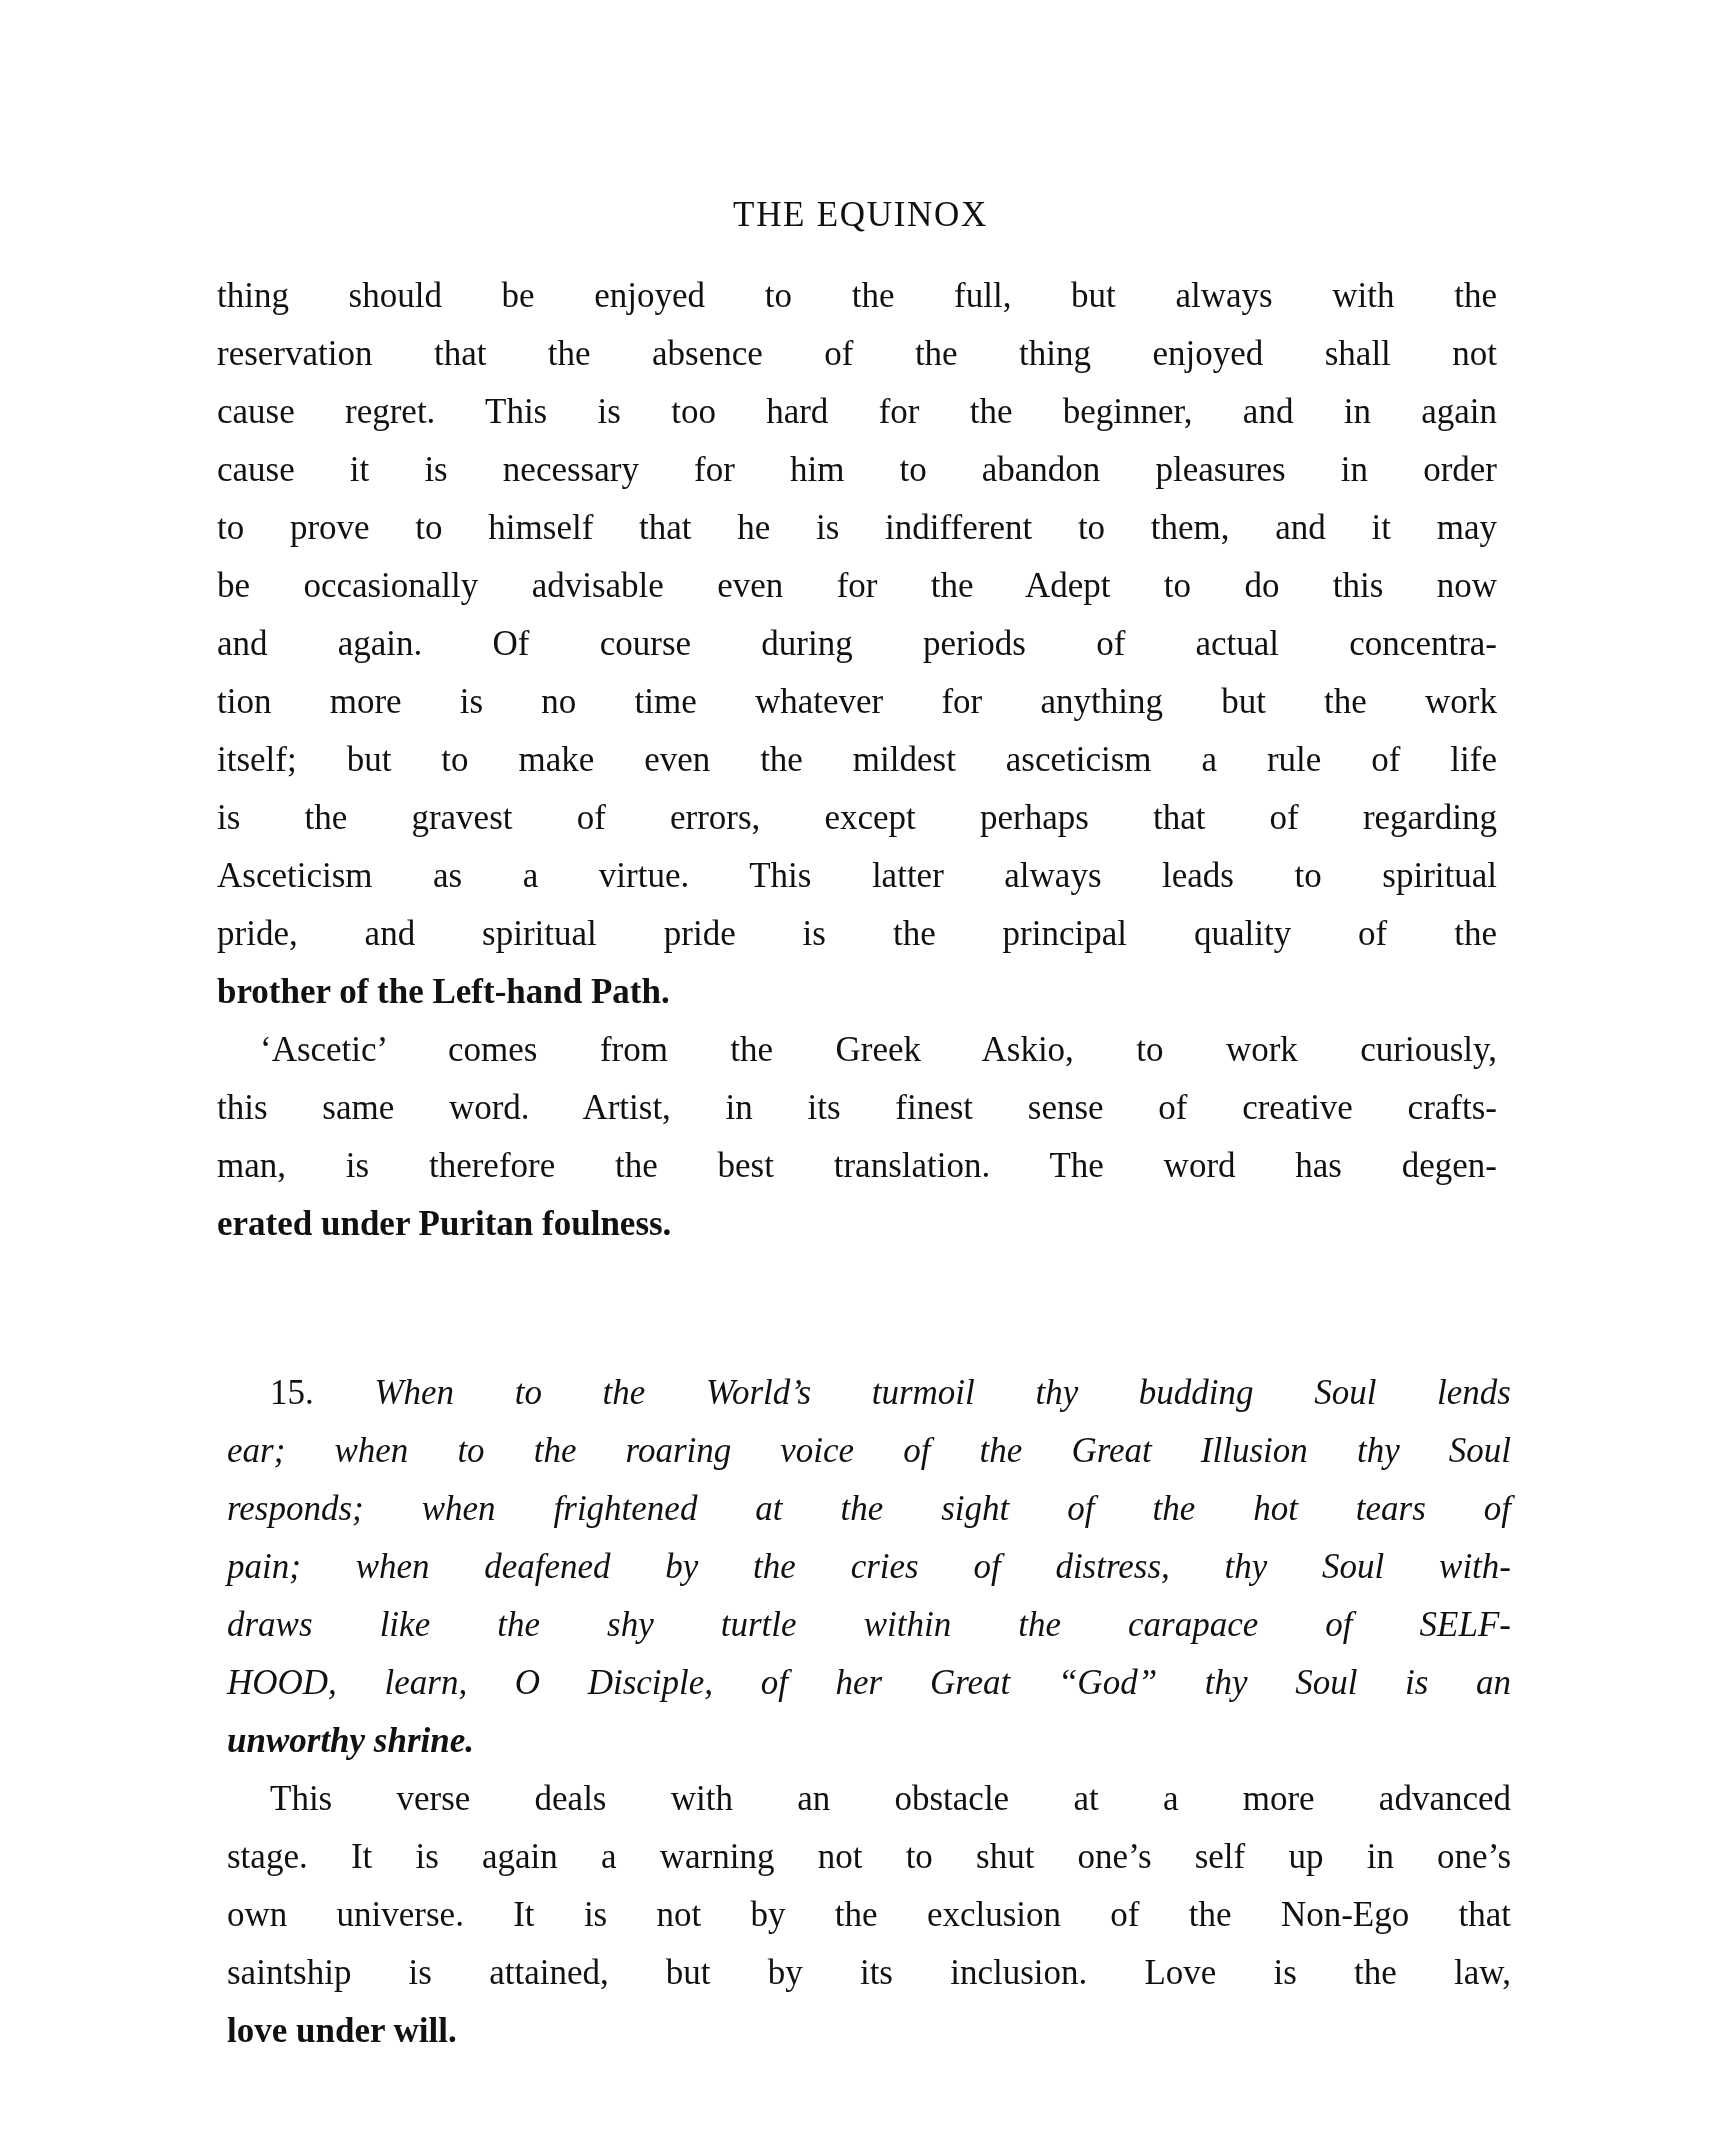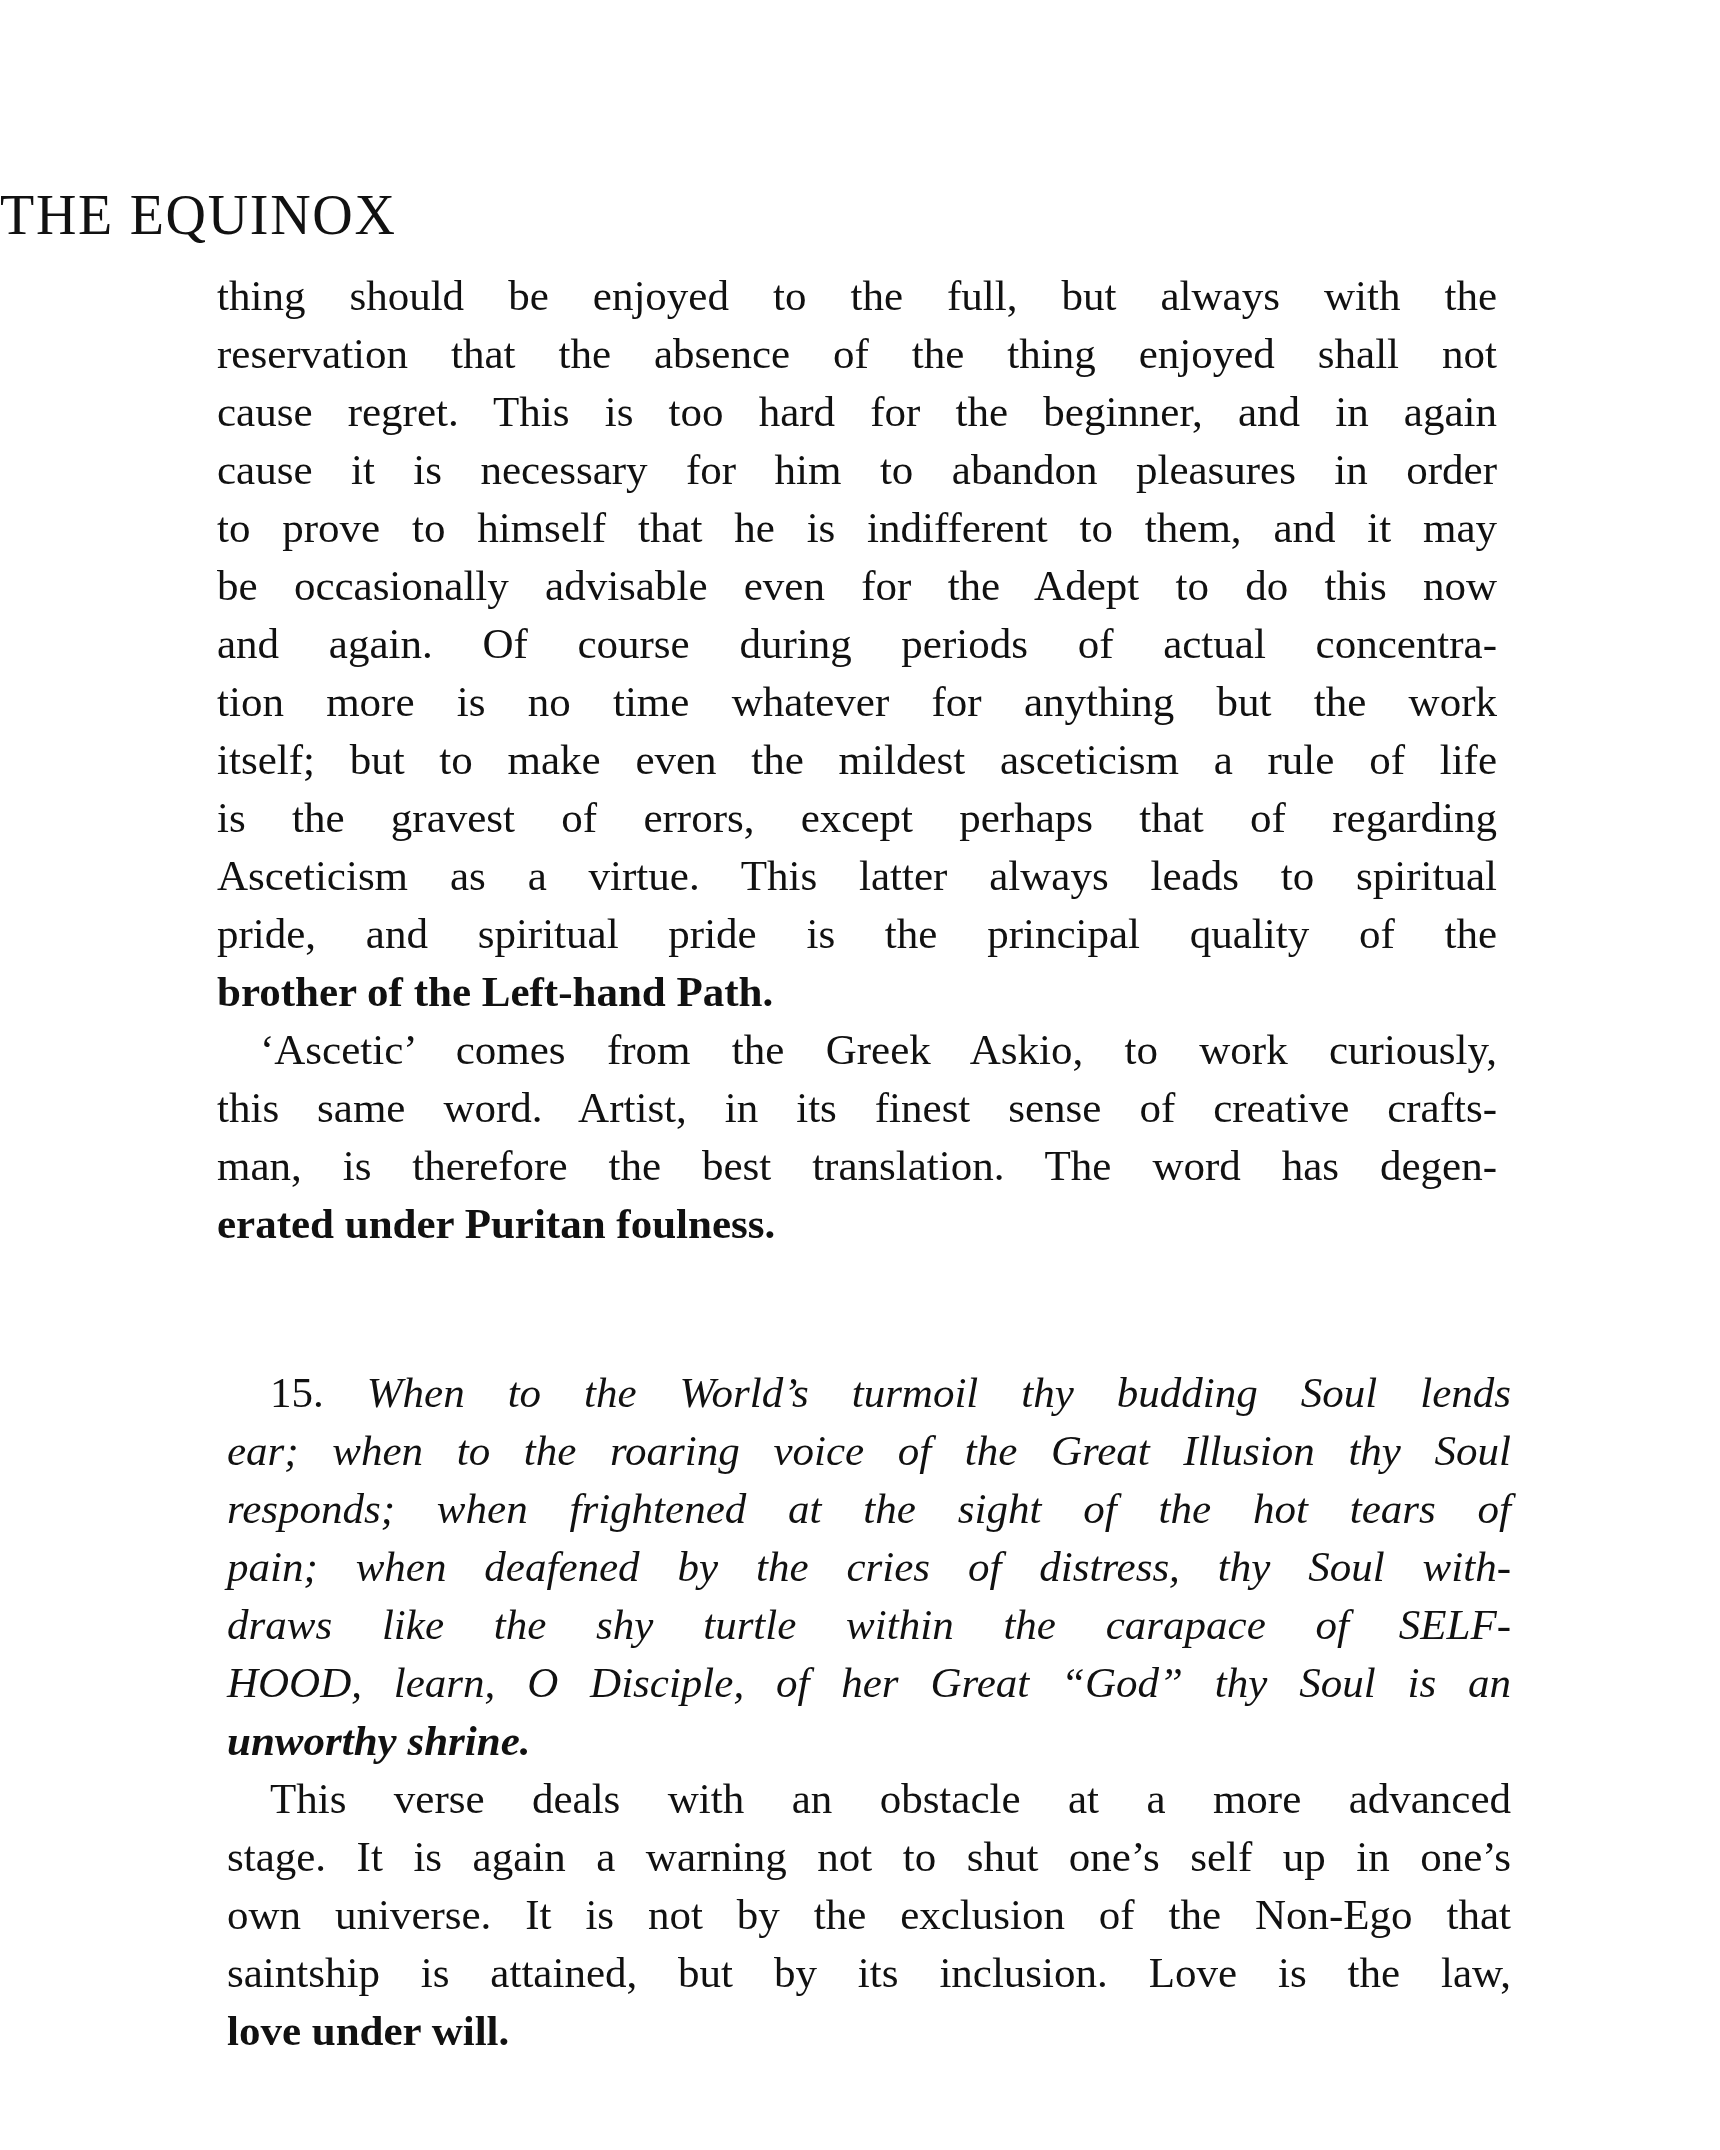--- a/index.html
+++ b/index.html
@@ -20,28 +20,28 @@
       left: 0; top: 0;
       width: 1721px;
       height: 2344px;
       background: #ffffff;
     }
     .running-head {
       position: absolute;
       top: 185px;
       left: 0;
       width: 1721px;
-      text-align: left;
-      font-size: 56px;
+      text-align: center;
+      font-size: 35px;
       letter-spacing: 1.7px;
       line-height: 60px;
     }
     .block {
       position: absolute;
-      font-size: 43px;
+      font-size: 35px;
       line-height: 58px;
       text-align: justify;
     }
     .block-a {
       left: 217px;
       width: 1280px;
       top: 267px;
     }
     .block-b {
       left: 227px;

